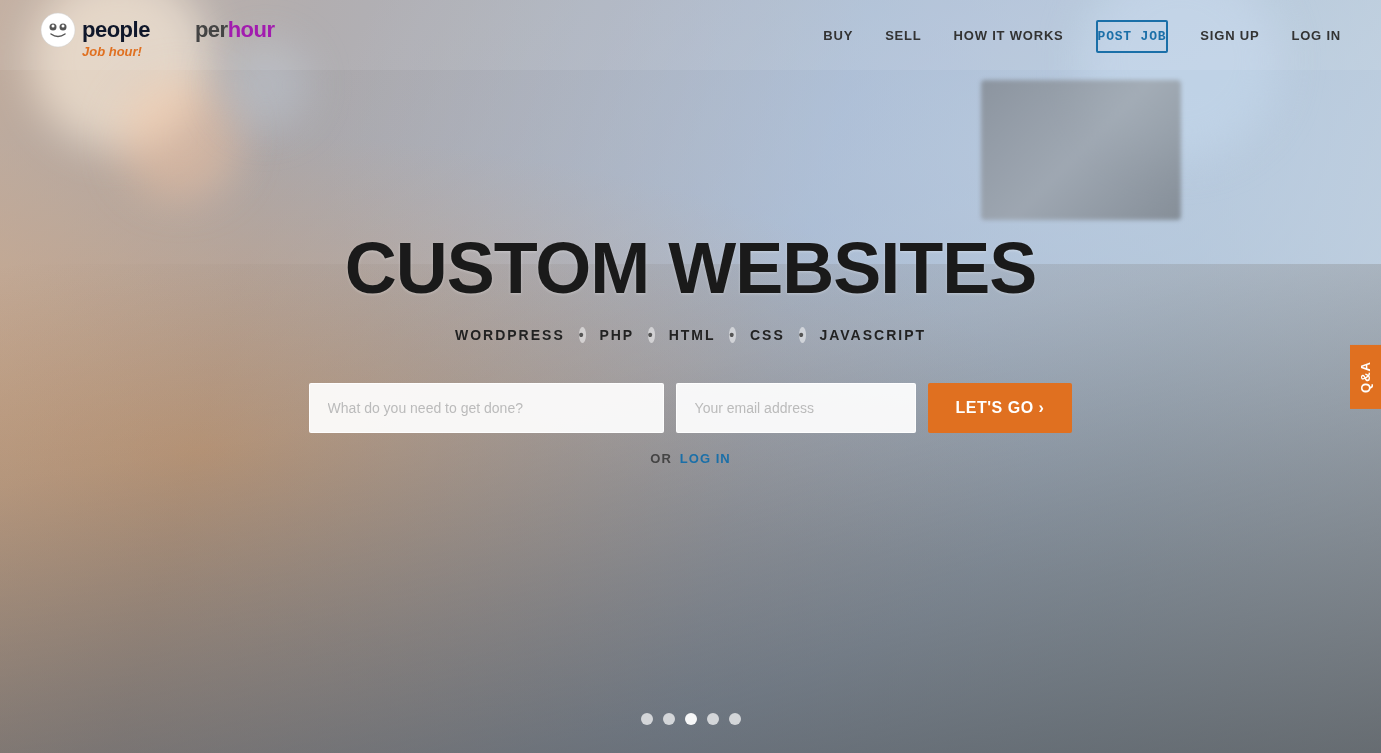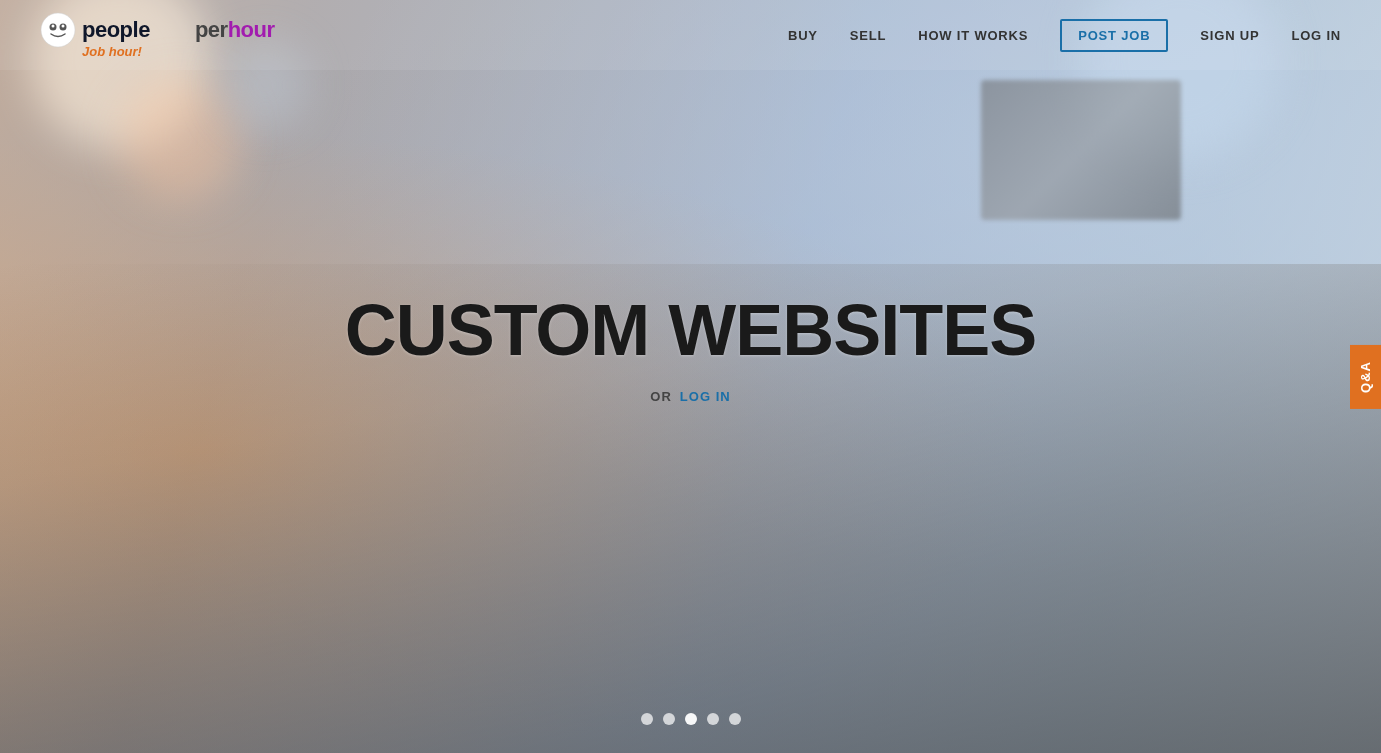--- a/index.html
+++ b/index.html
@@ -165,22 +165,23 @@
     .nav-post-job {
       border: 2px solid #1a6fa8 !important;
       color: #1a6fa8 !important;
       padding: 7px 16px;
       border-radius: 2px;
     }
 
     .nav-links li a.nav-post-job {
       border: 2px solid #1a6fa8;
       color: #1a6fa8 !important;
-      padding: 7px 16px;
+      padding: 7px 0;
       border-radius: 2px;
+      font-family: Liberation Mono, monospace;
     }
 
     
     .qa-tab {
       position: absolute;
       right: 0;
       top: 50%;
       transform: translateY(-50%);
       background: #e07020;
       color: white;
@@ -364,21 +365,37 @@
     <li><a href="#">HOW IT WORKS</a></li>
     <li><a href="#" class="nav-post-job">POST JOB</a></li>
     <li><a href="#">SIGN UP</a></li>
     <li><a href="#">LOG IN</a></li>
   </ul>
 </nav>
 
 <div class="hero-content">
   <h1 class="hero-title">CUSTOM WEBSITES</h1>
 
-
+  <div class="hero-subtitle">
+    <span>WORDPRESS</span>
+    <span class="dot">•</span>
+    <span>PHP</span>
+    <span class="dot">•</span>
+    <span>HTML</span>
+    <span class="dot">•</span>
+    <span>CSS</span>
+    <span class="dot">•</span>
+    <span>JAVASCRIPT</span>
+  </div>
+
+  <div class="hero-form">
+    <input type="text" class="hero-input hero-input-task" placeholder="What do you need to get done?" style="">
+    <input type="email" class="hero-input hero-input-email" placeholder="Your email address" style="">
+    <button class="hero-cta">LET'S GO ›</button>
+  </div>
 
   <div class="hero-login-row">
     <span>OR</span>
     <a href="#" class="hero-login-link">LOG IN</a>
   </div>
 </div>
 
 <div class="carousel-dots">
   <div class="dot semi"></div>
   <div class="dot semi"></div>

